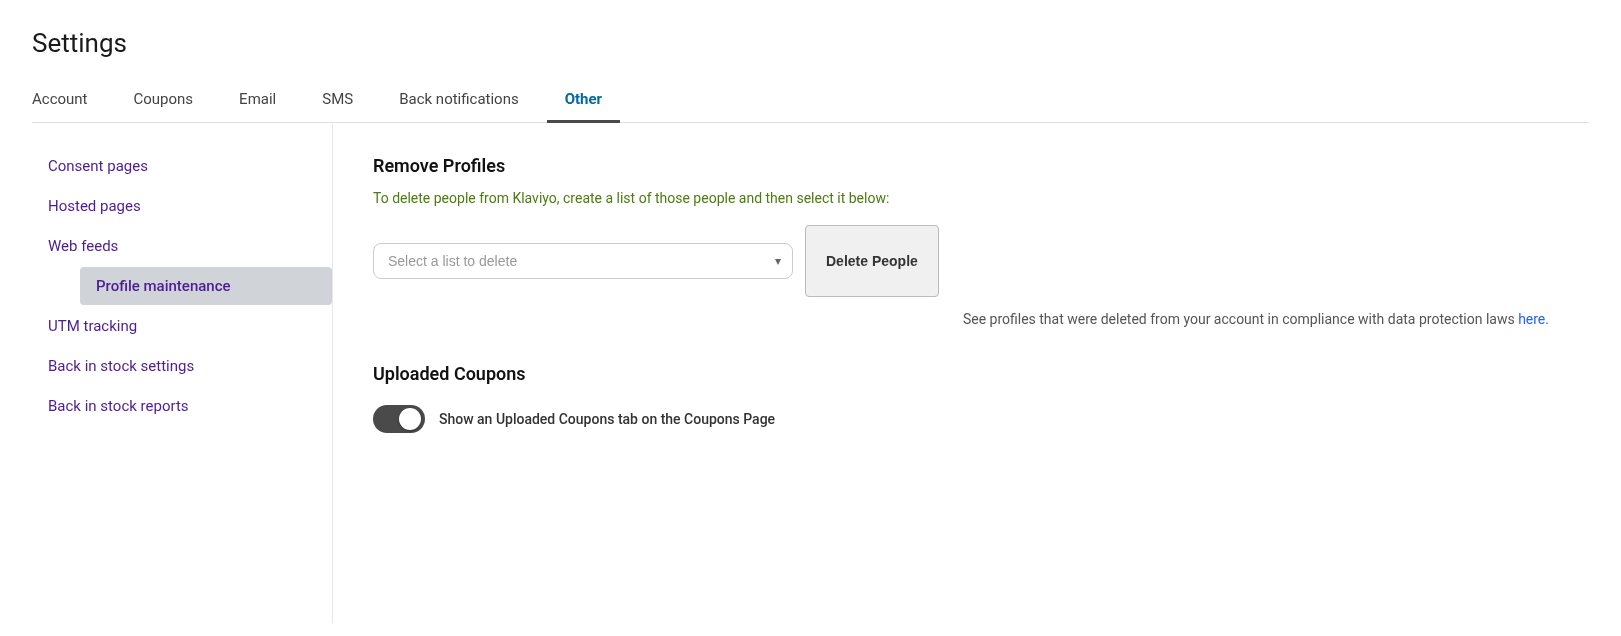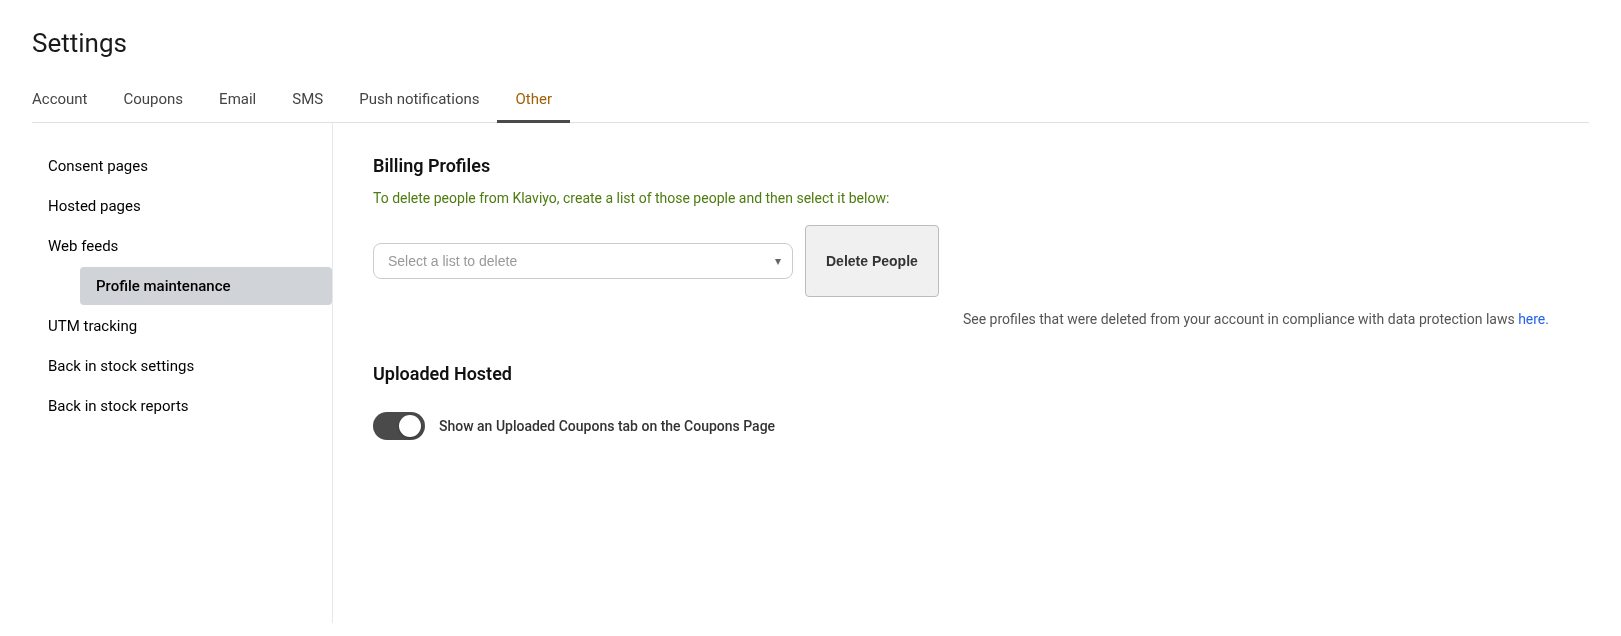--- a/index.html
+++ b/index.html
@@ -14,54 +14,54 @@
     }
     .page-title {
       font-size: 26px;
       font-weight: 400;
       color: #1a1a1a;
       margin-bottom: 22px;
     }
     .nav-tabs {
       display: flex;
       align-items: center;
-      gap: 0;
+      gap: 10px;
       border-bottom: 1px solid #e0e0e0;
     }
     .nav-tab {
       padding: 10px 18px 12px 18px;
       cursor: pointer;
       font-size: 15px;
       color: #444;
       text-decoration: none;
       border-bottom: 3px solid transparent;
       margin-bottom: -1px;
       white-space: nowrap;
     }
     .nav-tab:first-child {
       padding-left: 0;
     }
     .nav-tab.active {
       border-bottom: 3px solid #4a4a4a;
-      font-weight: 400;
-      color: #a16207;
+      font-weight: 700;
+      color: #0369a1;
     }
     .main-content {
       display: flex;
       padding: 0 32px;
     }
     .sidebar {
       width: 300px;
       flex-shrink: 0;
       padding-top: 24px;
     }
     .sidebar-item {
       display: block;
       padding: 10px 16px;
-      color: #000000;
+      color: #4c1d95;
       cursor: pointer;
       font-size: 15px;
       border-radius: 4px;
       margin-bottom: 2px;
       text-decoration: none;
     }
     .sidebar-item.active {
       background: #d0d3d8;
       font-weight: 500;
       margin-left: 48px;
@@ -134,21 +134,21 @@
       text-align: right;
     }
     .compliance-text a {
       color: #2563eb;
       text-decoration: none;
     }
     .toggle-row {
       display: flex;
       align-items: center;
       gap: 14px;
-      margin-top: 28px;
+      margin-top: 21px;
     }
     .toggle {
       position: relative;
       width: 52px;
       height: 28px;
       flex-shrink: 0;
     }
     .toggle-track {
       width: 52px;
       height: 28px;
@@ -175,57 +175,57 @@
 </head>
 <body>
 
 <div class="page-header">
   <h1 class="page-title">Settings</h1>
   <nav class="nav-tabs">
     <a class="nav-tab">Account</a>
     <a class="nav-tab">Coupons</a>
     <a class="nav-tab">Email</a>
     <a class="nav-tab">SMS</a>
-    <a class="nav-tab">Push notifications</a>
+    <a class="nav-tab">Back notifications</a>
     <a class="nav-tab active">Other</a>
   </nav>
 </div>
 
 <div class="main-content">
   <aside class="sidebar">
     <a class="sidebar-item">Consent pages</a>
     <a class="sidebar-item">Hosted pages</a>
     <a class="sidebar-item">Web feeds</a>
     <a class="sidebar-item active">Profile maintenance</a>
     <a class="sidebar-item">UTM tracking</a>
     <a class="sidebar-item">Back in stock settings</a>
     <a class="sidebar-item">Back in stock reports</a>
   </aside>
 
   <main class="content-area">
 
     <section>
-      <h2 class="section-title">Billing Profiles</h2>
+      <h2 class="section-title">Remove Profiles</h2>
       <p class="section-desc">To delete people from Klaviyo, create a list of those people and then select it below:</p>
       <div class="select-row">
         <div class="select-wrapper">
           <select>
             <option value="" disabled="" selected="">Select a list to delete</option>
           </select>
           <span class="select-arrow">▾</span>
         </div>
         <button class="delete-btn">Delete People</button>
       </div>
       <p class="compliance-text">
         <span>See profiles that were deleted from your account in compliance with data protection laws </span><a href="#">here.</a>
       </p>
     </section>
 
     <section>
-      <h2 class="section-title">Uploaded Hosted</h2>
+      <h2 class="section-title">Uploaded Coupons</h2>
       <div class="toggle-row">
         <div class="toggle">
           <div class="toggle-track">
             <div class="toggle-thumb"></div>
           </div>
         </div>
         <span class="toggle-label">Show an Uploaded Coupons tab on the Coupons Page</span>
       </div>
     </section>
   </main>

